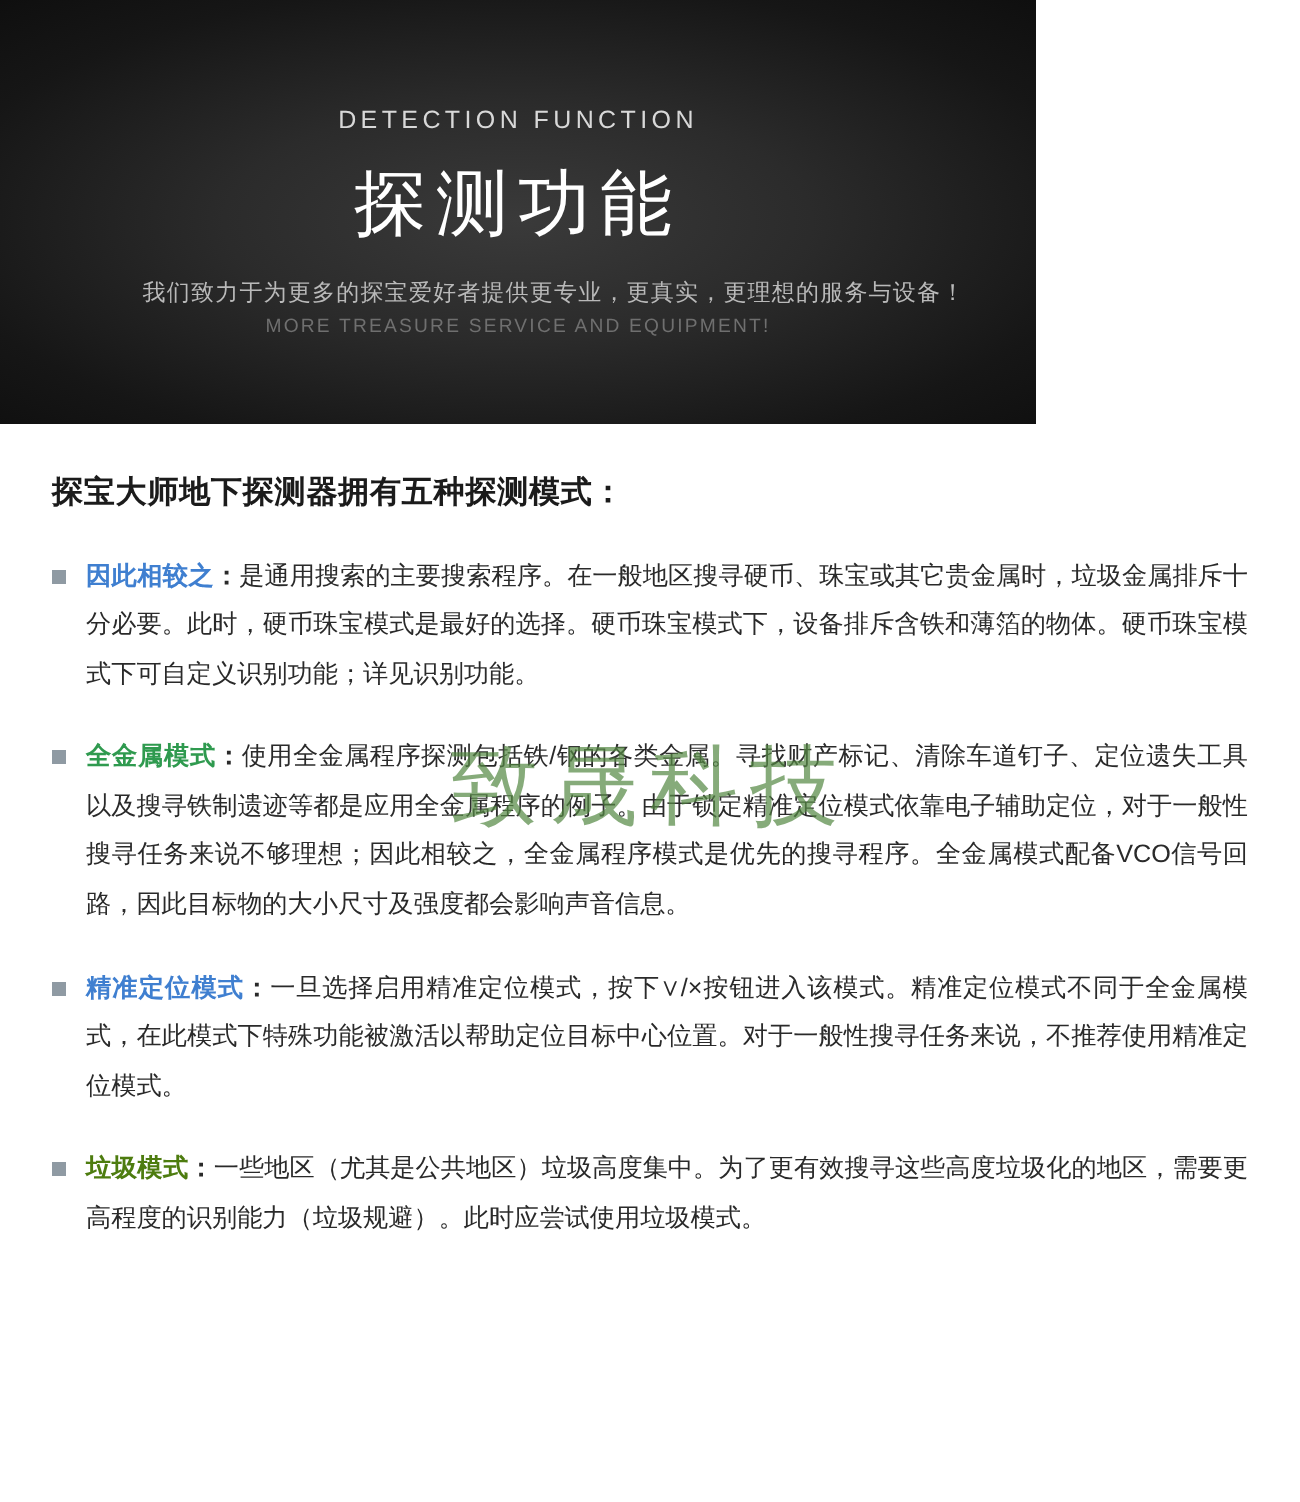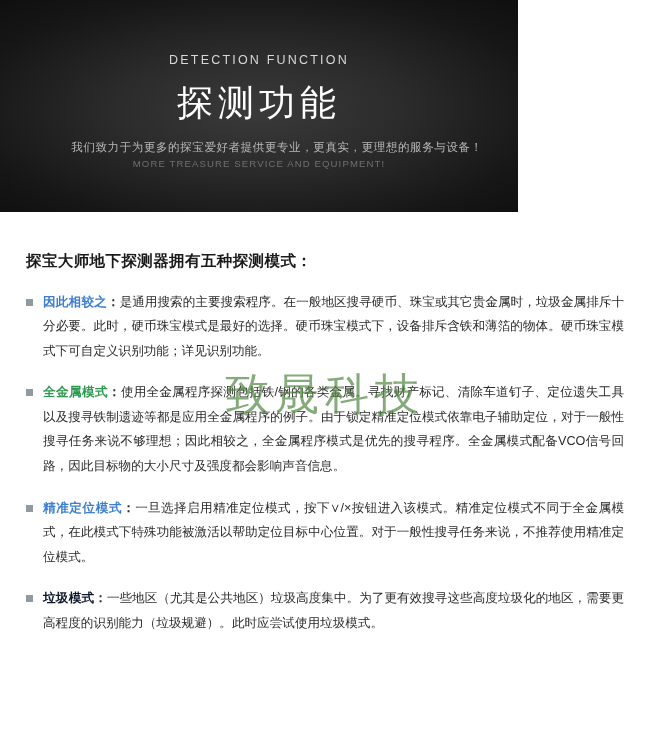--- a/index.html
+++ b/index.html
@@ -60,21 +60,21 @@
     color: #6f6f6f;
     font-size: 9.6px;
     letter-spacing: 1.1px;
     margin-top: 6px;
     line-height: 1.65;
   }
 
   
   .content {
     position: relative;
-    padding: 38px 26px 0 26px;
+    padding: 24px 26px 0 26px;
     box-sizing: border-box;
   }
   .section-heading {
     font-size: 15.5px;
     font-weight: bold;
     color: #1b1b1b;
     letter-spacing: 0.4px;
     margin: 0 0 18px 0;
     line-height: 1.4;
   }
@@ -103,21 +103,21 @@
     display: block;
   }
   .mode-name {
     font-weight: bold;
     letter-spacing: 0.2px;
   }
   .m-coin   { color: #3f7fd0; }
   .m-beach  { color: #7fb03b; }
   .m-allmetal { color: #2f9a4f; }
   .m-pinpoint { color: #3f7fd0; }
-  .m-trash  { color: #0f172a; }
+  .m-trash  { color: #4d7c0f; }
   .mode-colon { color: #2a2a2a; font-weight: bold; }
 
   
   .watermark {
     position: absolute;
     left: 0;
     right: 0;
     top: 372px;
     text-align: center;
     font-family: "DejaVu Serif", "Liberation Serif", serif;

